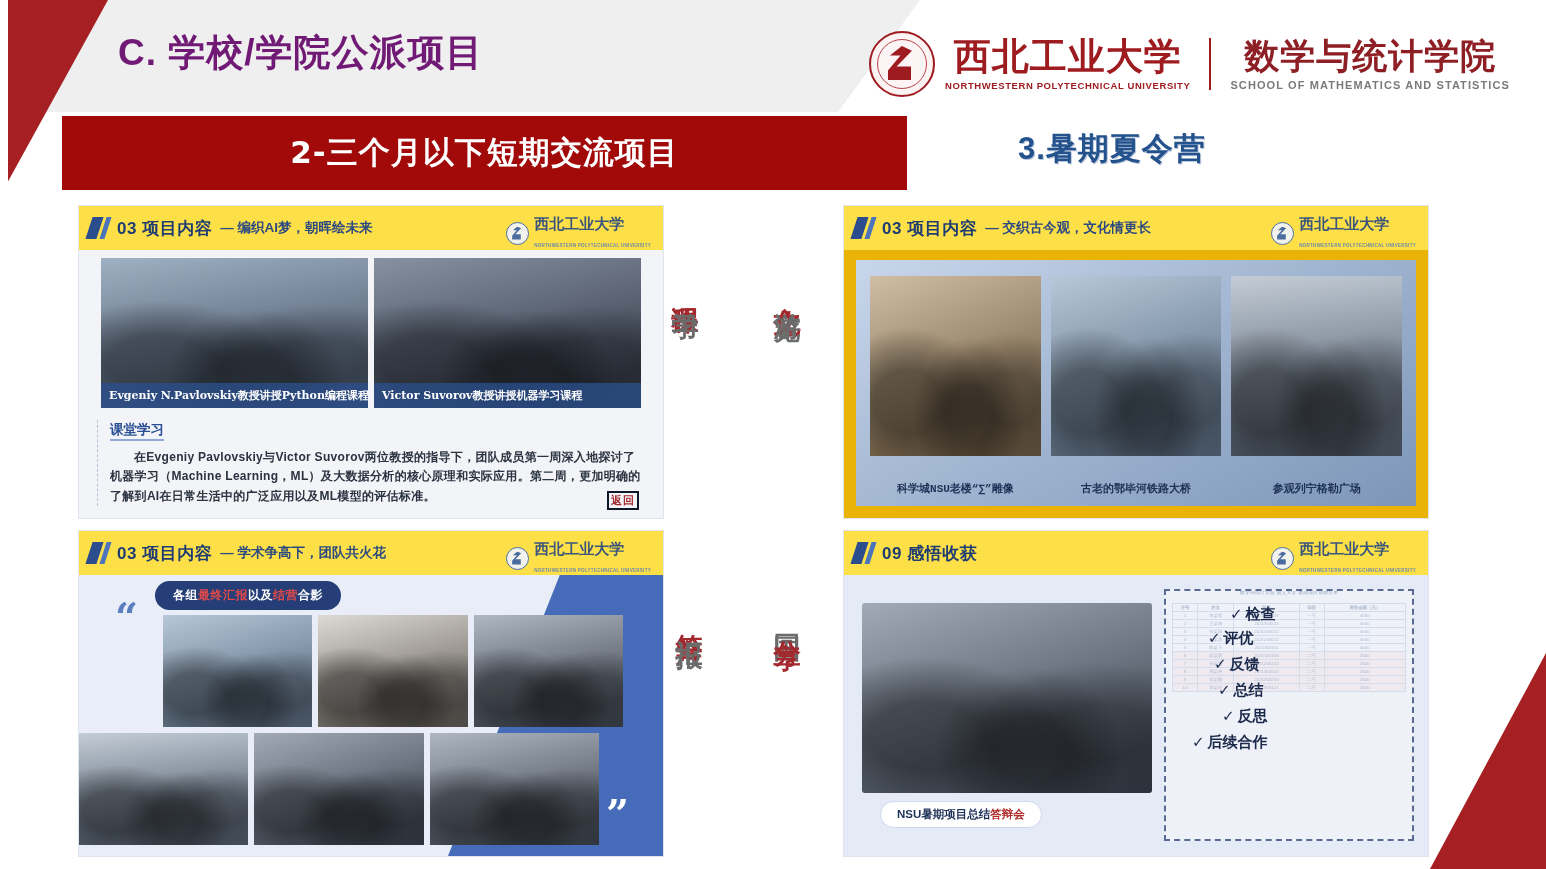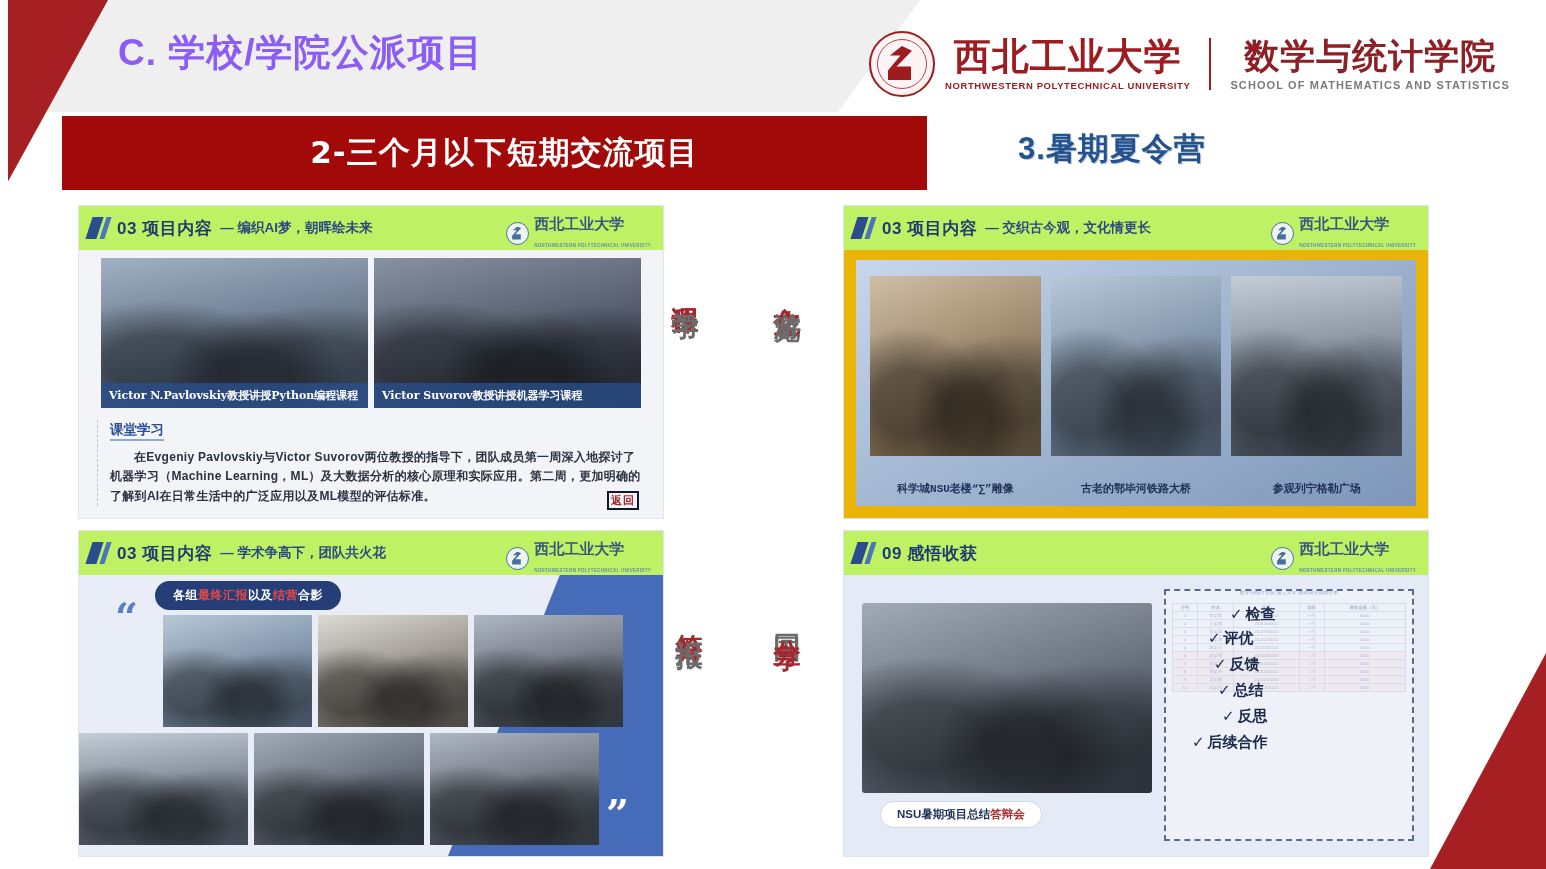--- a/index.html
+++ b/index.html
@@ -26,21 +26,21 @@
   .header{
     position:absolute;left:0;top:0;width:1546px;height:112px;
     background:#ffffff;z-index:1;
   }
   .header-grey{
     position:absolute;left:0;top:0;height:112px;width:920px;
     background:#efefef;clip-path:polygon(0 0,920px 0,838px 112px,0 112px);
   }
   .header-title{
     position:absolute;left:118px;top:28px;
-    font-size:37px;font-weight:bold;color:#8b5cf6;letter-spacing:1px;
+    font-size:37px;font-weight:bold;color:#701a75;letter-spacing:1px;
     z-index:5;white-space:nowrap;
   }
   
   .logo-wrap{
     position:absolute;right:36px;top:24px;height:80px;display:flex;align-items:center;gap:10px;z-index:5;
   }
   .logo-seal{
     width:62px;height:62px;border-radius:50%;
     border:2.5px solid #9e1b20;position:relative;flex:0 0 auto;
     background:radial-gradient(circle at 50% 50%,#fdf5f5 0 62%,#f3dede 100%);
@@ -65,35 +65,35 @@
   .logo-div{width:2px;height:52px;background:#9e1b20;margin:0 9px;}
   .logo-cn2{
     font-family:"DejaVu Serif","Liberation Serif",serif;
     font-size:35px;font-weight:bold;color:#8e2025;line-height:1;letter-spacing:1px;text-align:center;
   }
   .logo-en2{font-size:11px;font-weight:bold;color:#7a7a7a;letter-spacing:1.1px;margin-top:6px;}
   
   .banner-red{
     position:absolute;left:62px;top:116px;width:845px;height:74px;
     background:#a20a0a;z-index:5;
-    display:flex;align-items:center;justify-content:center;padding-left:20px;
+    display:flex;align-items:center;justify-content:center;
   }
   .banner-red span{
     color:#ffffff;font-size:31px;font-weight:bold;letter-spacing:1px;
     font-family:"DejaVu Sans","Liberation Sans",sans-serif;
   }
   .banner-blue{
     position:absolute;left:1018px;top:128px;z-index:5;
     color:#24528c;font-size:31px;font-weight:bold;letter-spacing:1px;
     text-shadow:1px 1px 0 #b9c7dc;
   }
   
   .card{position:absolute;overflow:hidden;background:#eef1f8;border:1px solid #dfe4ef;z-index:2;}
   .card-head{
-    position:relative;height:44px;background:#bef264;display:flex;align-items:center;
+    position:relative;height:44px;background:#fde047;display:flex;align-items:center;
   }
   .head-bars{display:flex;margin-left:10px;margin-right:9px;gap:3px;transform:skewX(-18deg);}
   .head-bars i{display:block;width:11px;height:22px;background:#2b4d8e;}
   .head-bars i:nth-child(2){width:5px;background:#4b74bb;}
   .head-num{font-size:17px;font-weight:bold;color:#1f3c72;letter-spacing:0.5px;}
   .head-sub{font-size:13.5px;font-weight:bold;color:#2c4a80;margin-left:8px;}
   .head-logo{
     position:absolute;right:12px;top:9px;display:flex;align-items:center;gap:5px;opacity:.92;
   }
   .head-logo .hl-seal{
@@ -276,21 +276,21 @@
       <span class="hl-seal"></span>
       <span>
         <span class="hl-cn">西北工业大学</span><br>
         <span class="hl-en">NORTHWESTERN POLYTECHNICAL UNIVERSITY</span>
       </span>
     </span>
   </div>
   <div class="body">
     <div class="c1-photos">
       <div class="ph p1">
-        <div class="cap-bar">Victor N.Pavlovskiy教授讲授Python编程课程</div>
+        <div class="cap-bar">Evgeniy N.Pavlovskiy教授讲授Python编程课程</div>
       </div>
       <div class="ph p2">
         <div class="cap-bar">Victor Suvorov教授讲授机器学习课程</div>
       </div>
     </div>
     <div class="c1-note">
       <div class="c1-note-title">课堂学习</div>
       <div class="c1-note-body">在Evgeniy Pavlovskiy与Victor Suvorov两位教授的指导下，团队成员第一周深入地探讨了机器学习（Machine Learning，ML）及大数据分析的核心原理和实际应用。第二周，更加明确的了解到AI在日常生活中的广泛应用以及ML模型的评估标准。</div>
       <div class="c1-back">返回</div>
     </div>

